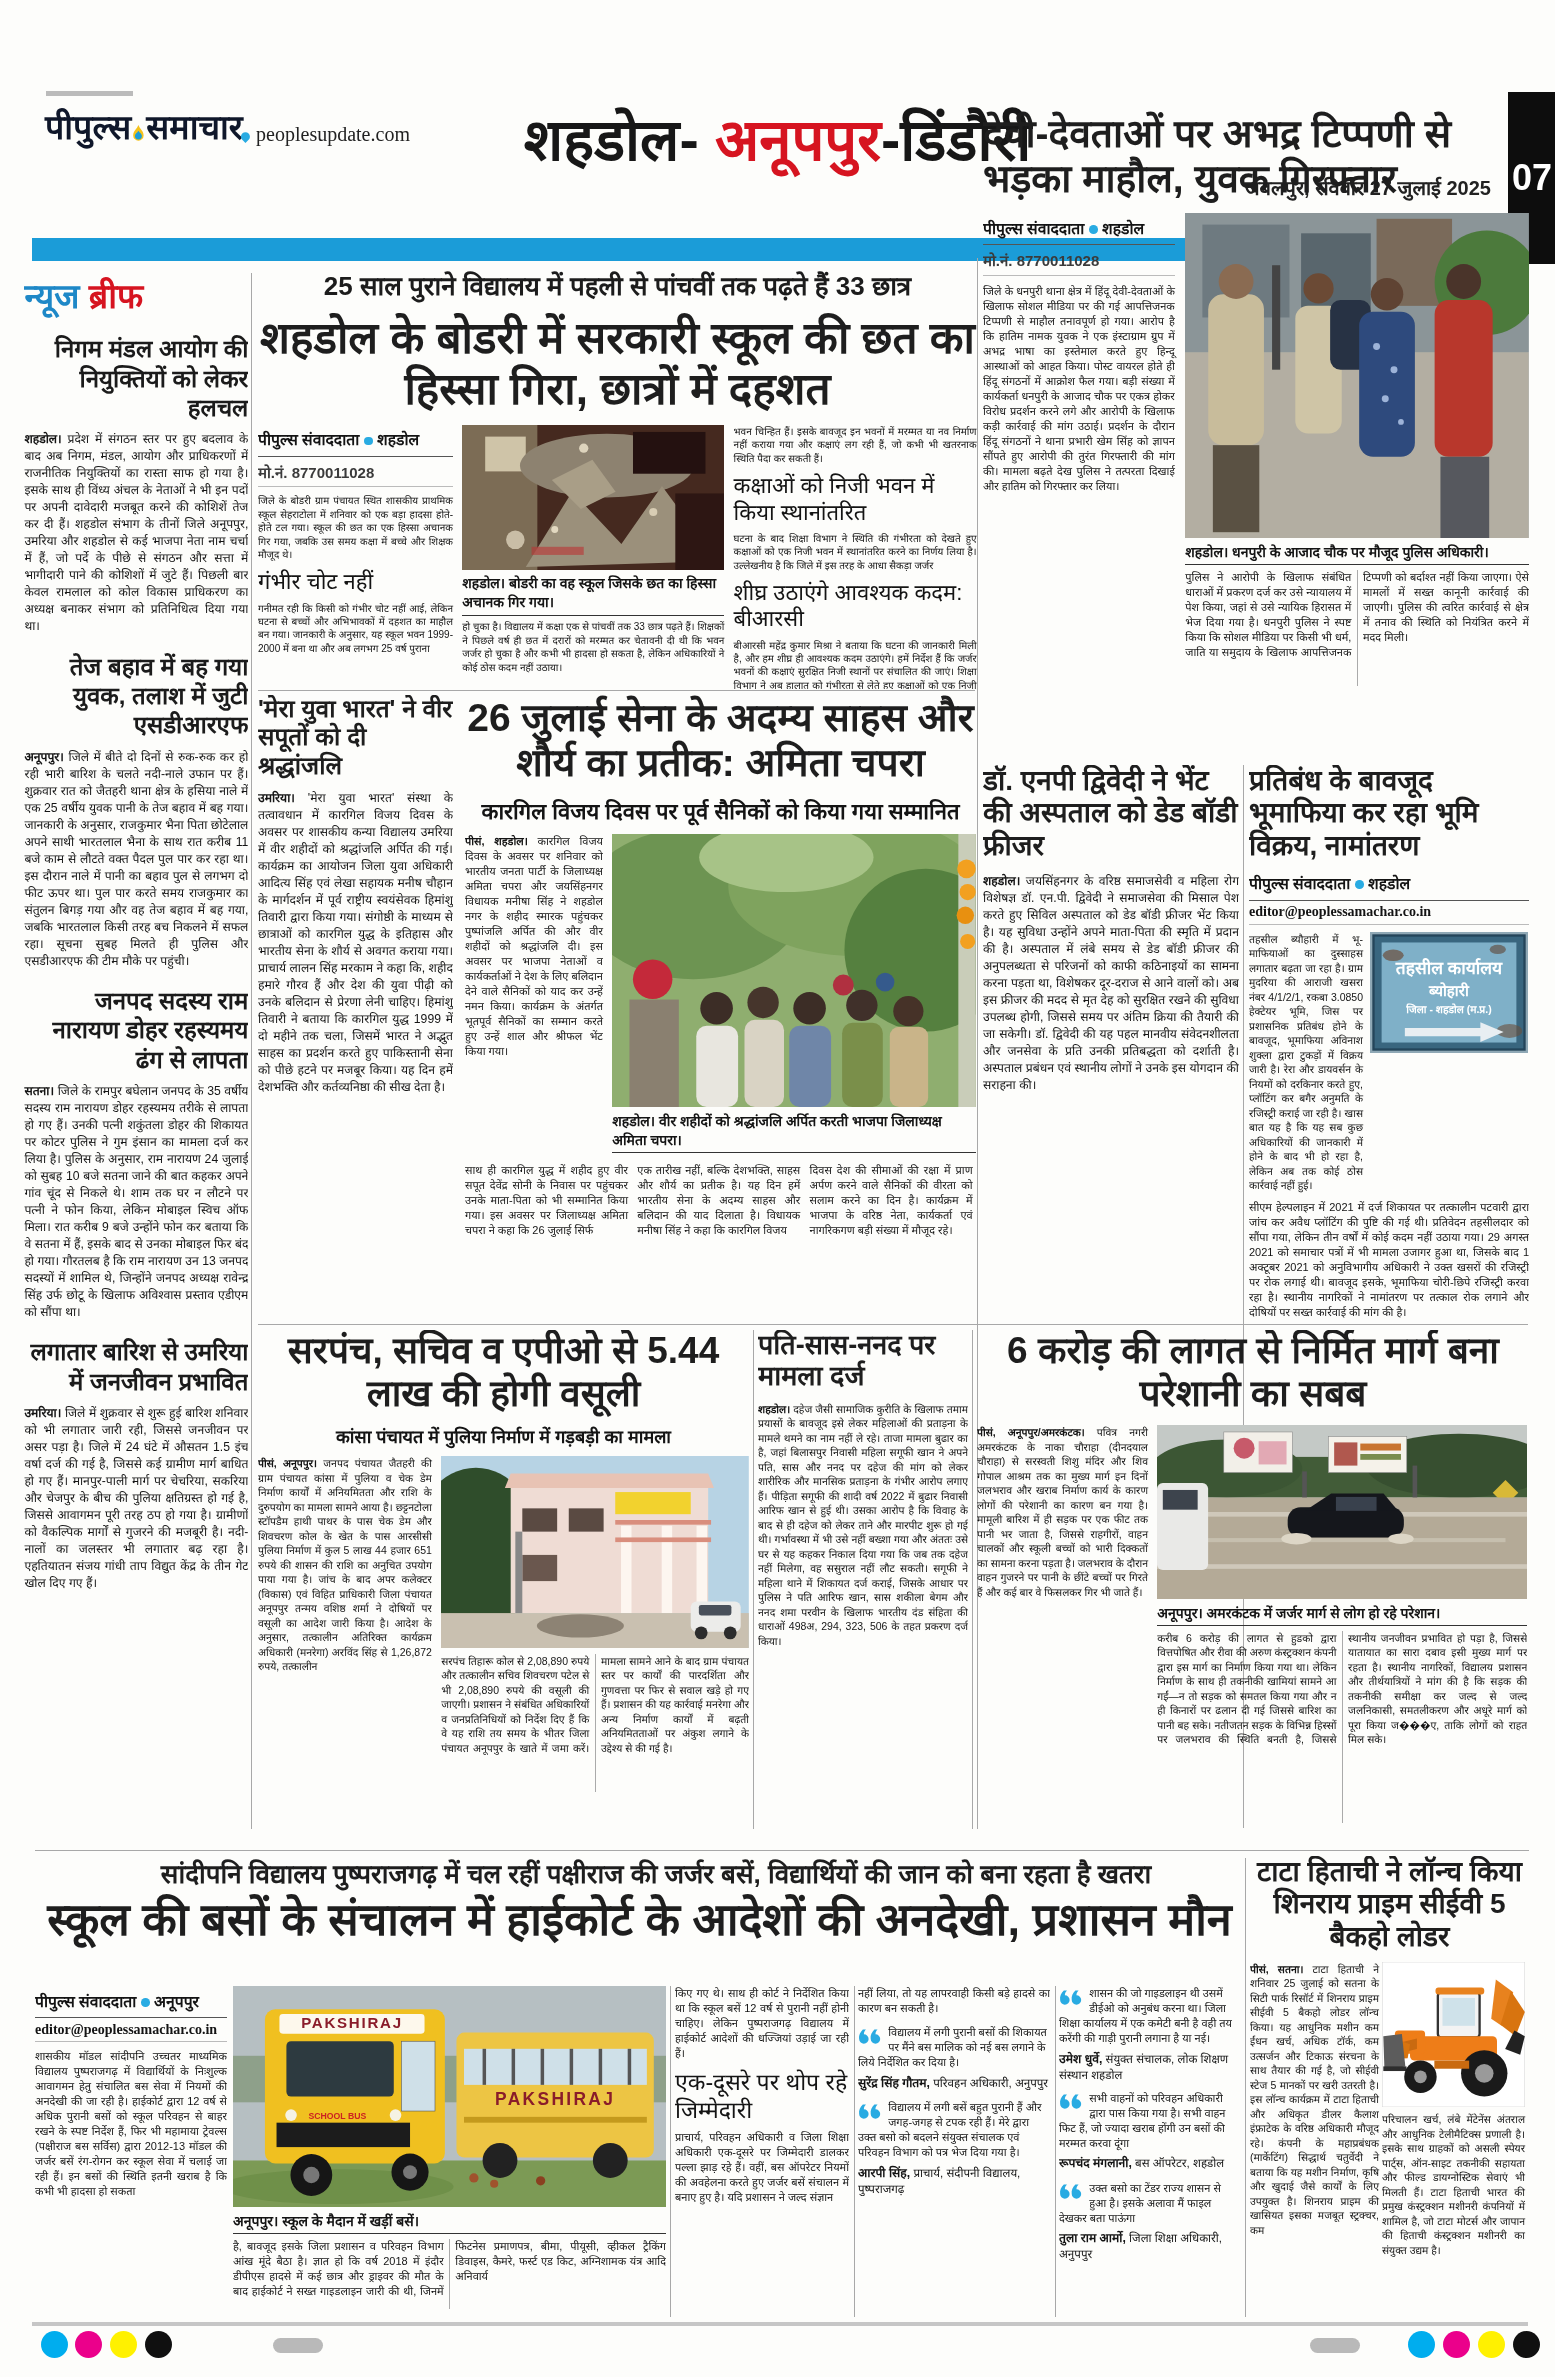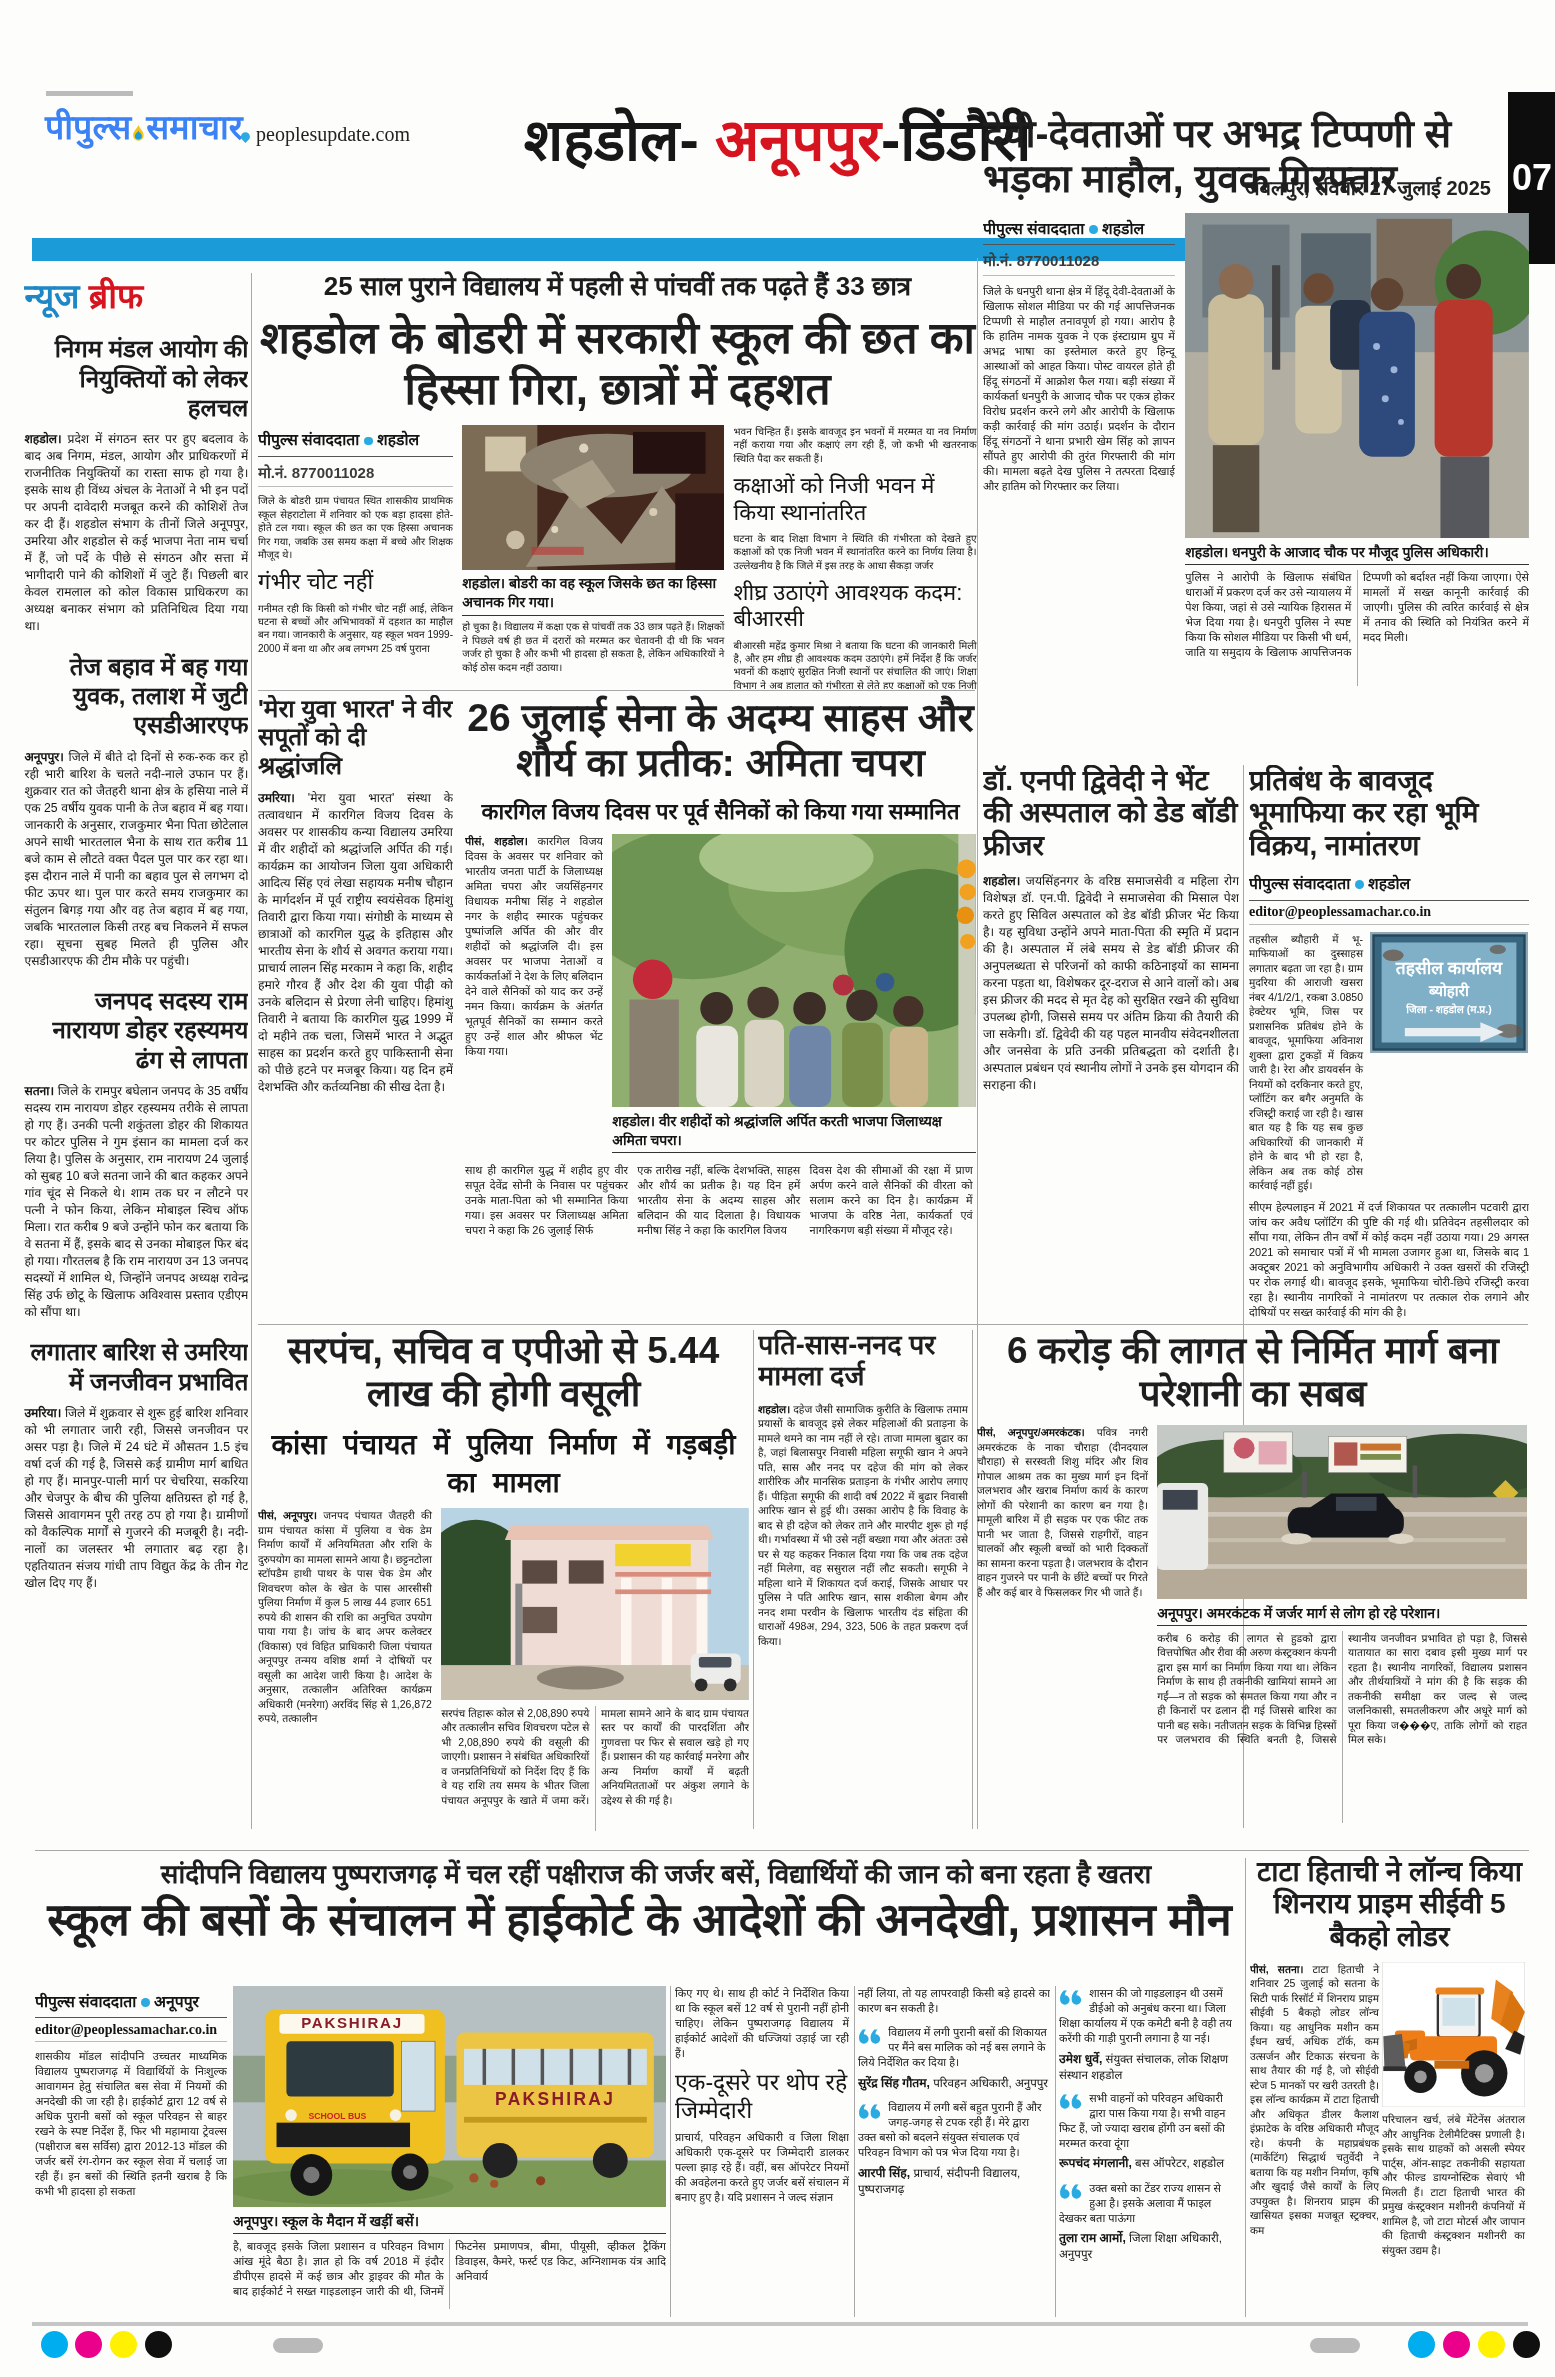--- a/index.html
+++ b/index.html
@@ -10,21 +10,21 @@
   }
   .abs { position:absolute; }
   .hd { font-weight:bold; color:#1e1e1e; line-height:1.16; }
   .center { text-align:center; }
   .just { text-align:justify; }
   .lead { font-weight:bold; }
   .vr { position:absolute; width:1.2px; background:#a8a8a8; }
   .hr { position:absolute; height:1.2px; background:#a8a8a8; }
 
   
-  #masthead { left:45px; top:103px; font-family:"Liberation Serif", serif; font-weight:bold; font-size:34px; color:#3b82f6; }
+  #masthead { left:45px; top:103px; font-family:"Liberation Serif", serif; font-weight:bold; font-size:34px; color:#0f172a; }
   #masthead .flame { display:inline-block; vertical-align:middle; margin:0 1.2px; }
   #logo-tag { left:46px; top:91px; width:87px; height:4.6px; background:#bbb; }
   #site-url { left:241px; top:123px; font-family:"Liberation Serif", serif; font-size:20px; color:#222; }
   #site-url .drop { display:inline-block; width:9.3px; height:9.3px; border-radius:50% 50% 50% 0; background:#29abe2; margin-right:5.8px; transform:rotate(-45deg); }
   #edition { left:0; top:98px; width:1555px; text-align:center; font-size:58px; font-weight:bold; color:#171717; }
   #edition .red { color:#d61420; }
   #dateline { right:64px; top:174px; font-size:20px; font-weight:bold; color:#222; }
   #pagebox { left:1508px; top:92px; width:48px; height:172px; background:#0d0d0d; color:#fff;
              display:flex; align-items:center; justify-content:center; font-size:36px; font-weight:bold; }
   #bluebar { left:32px; top:238px; width:1475px; height:23px; background:#1b9cd8; }
@@ -72,21 +72,21 @@
   #bhumafia .row { display:flex; gap:7px; margin-top:7px; }
   .b18 { font-size:10.5px; line-height:14.5px; }
   .quote-box { margin-top:9.3px; overflow:hidden; }
   .qicon { float:left; margin:3.5px 5.8px 2.3px 0; }
   .q-attr { font-size:11.6px; margin-top:3.5px; }
   .q-attr b { font-size:12.2px; }
 
   
   #sarpanch { left:258px; top:1330px; width:491px; height:501px; overflow:hidden; }
   #sarpanch-head { font-size:37px; }
-  #sarpanch-sub { font-size:28px; font-weight:bold; margin:8.1px 0;font-family:Liberation Mono, monospace; }
+  #sarpanch-sub { font-size:18px; font-weight:bold; margin:8.1px 0; }
   #sarpanch .row { display:flex; gap:9.3px; }
   #pati { left:758px; top:1330px; width:210px; height:501px; overflow:hidden; }
   #pati .hd { font-size:27px; margin-bottom:9.3px; }
   #marg { left:977px; top:1330px; width:552px; height:501px; overflow:hidden; }
   #marg-head { font-size:37px; }
   #marg .row { display:flex; gap:9.3px; margin-top:9.3px; }
 
   
   #bus-kicker { left:87px; top:1859px; width:1138px; font-size:26px; }
   #bus-head { left:35px; top:1894px; width:1209px; font-size:45px; }

